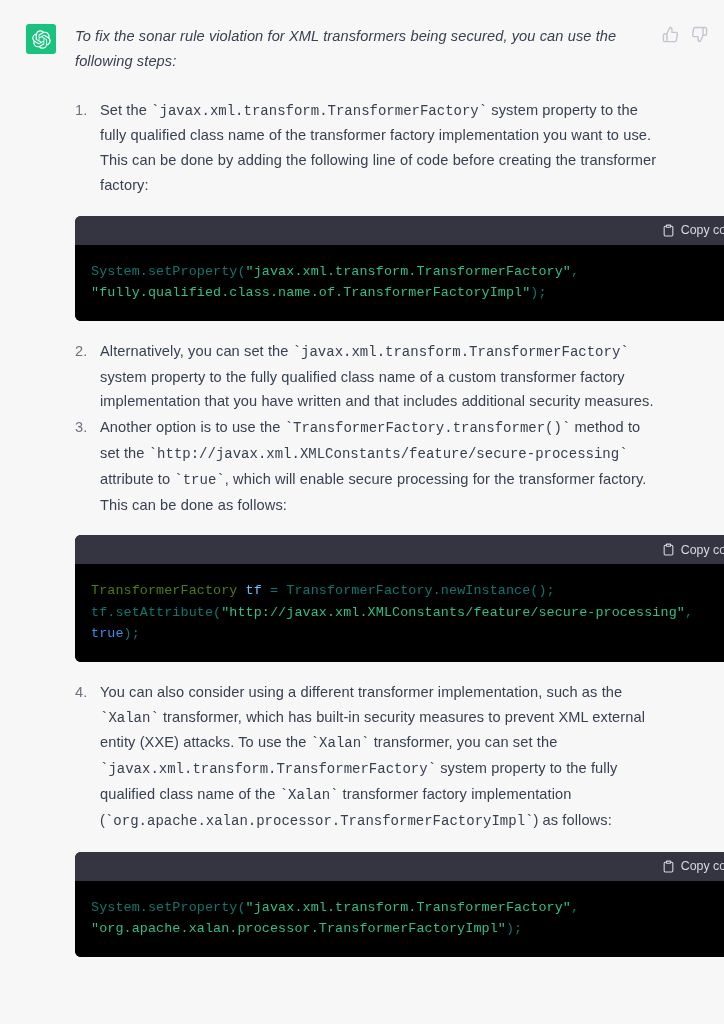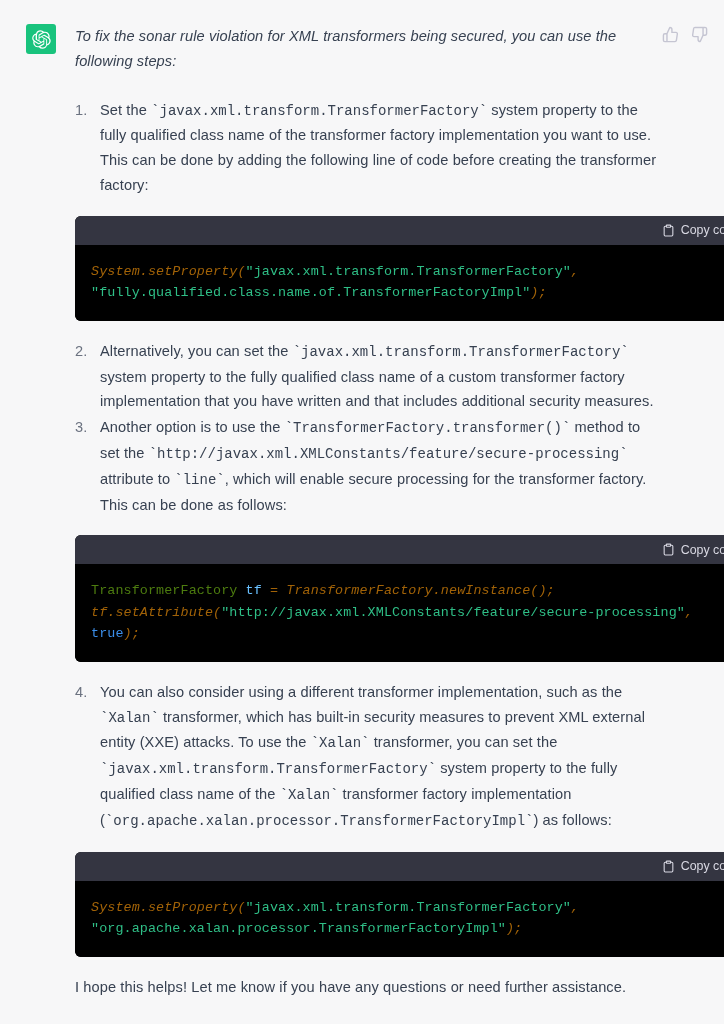--- a/index.html
+++ b/index.html
@@ -148,21 +148,21 @@
     line-height: 21.5px;
     color: #ffffff;
     white-space: pre-wrap;
     word-break: break-word;
     overflow: hidden;
   }
   .tok-str  { color: #2fbf87; }
   .tok-type { color: #4d7c0f; }
   .tok-var  { color: #69c0ff; text-align: center; }
   .tok-kw   { color: #3b8eea; }
-  .tok-plain{ color: #a16207; font-style: italic; }
+  .tok-plain{ color: #0f766e; }
   .codewrap { margin-left: 0px; }
 </style>
 </head>
 <body>
 
 <div class="message-row">
 
   <div class="avatar">
     <svg width="19" height="19" viewBox="0 0 41 41" fill="none" xmlns="http://www.w3.org/2000/svg">
       <path d="M37.532 16.87a9.963 9.963 0 0 0-.856-8.184 10.078 10.078 0 0 0-10.855-4.835A9.964 9.964 0 0 0 18.306.5a10.079 10.079 0 0 0-9.614 6.977 9.967 9.967 0 0 0-6.664 4.834 10.08 10.08 0 0 0 1.24 11.817 9.965 9.965 0 0 0 .856 8.185 10.079 10.079 0 0 0 10.855 4.835A9.965 9.965 0 0 0 22.5 40.5a10.078 10.078 0 0 0 9.617-6.981 9.967 9.967 0 0 0 6.663-4.834 10.079 10.079 0 0 0-1.248-11.815ZM22.498 37.886a7.474 7.474 0 0 1-4.799-1.735c.06-.33.177-.102.24-.139l7.963-4.6a1.297 1.297 0 0 0 .655-1.134V19.053l3.366 1.944a.12.12 0 0 1 .65.092v9.299a7.505 7.505 0 0 1-7.49 7.498ZM6.392 31.006a7.471 7.471 0 0 1-.894-5.023c.58.35.162.098.24.143l7.964 4.6a1.294 1.294 0 0 0 1.308 0l9.724-5.614v3.888a.12.12 0 0 1-.48.103l-8.051 4.649a7.504 7.504 0 0 1-10.242-2.746ZM4.297 13.62A7.469 7.469 0 0 1 8.2 10.333c0 .067-.4.186-.4.268v9.201a1.293 1.293 0 0 0 .653 1.132l9.723 5.614-3.366 1.944a.12.12 0 0 1-.114.01L7.04 23.856a7.504 7.504 0 0 1-2.743-10.237Zm27.658 6.437-9.724-5.615 3.367-1.943a.121.121 0 0 1 .113-.01l8.052 4.648a7.498 7.498 0 0 1-1.158 13.528v-9.476a1.293 1.293 0 0 0-.65-1.132Zm3.35-5.043c-.58-.036-.141-.087-.21-.127l-7.964-4.6a1.297 1.297 0 0 0-1.308 0l-9.723 5.614v-3.888a.12.12 0 0 1 .047-.103l8.052-4.645a7.499 7.499 0 0 1 11.107 7.75v-.001Zm-21.063 6.929-3.367-1.944a.12.12 0 0 1-.065-.092v-9.299a7.497 7.497 0 0 1 12.293-5.756 6.94 6.94 0 0 0-.24.139l-7.962 4.599a1.296 1.296 0 0 0-.656 1.133l-.003 11.219Zm1.829-3.943 4.33-2.501 4.332 2.5v5l-4.331 2.5-4.331-2.5v-4.999Z" fill="#ffffff"></path>
@@ -203,21 +203,21 @@
             <span>Copy code</span>
           </button>
         </div>
         <pre><span class="tok-plain">System.setProperty(</span><span class="tok-str">"javax.xml.transform.TransformerFactory"</span><span class="tok-plain">,
 </span><span class="tok-str">"fully.qualified.class.name.of.TransformerFactoryImpl"</span><span class="tok-plain">);</span></pre>
       </div>
     </div>
 
     <ol class="steps" style="counter-reset: stepnum 1;">
       <li><span>Alternatively, you can set the <code class="inline">`javax.xml.transform.TransformerFactory`</code> system property to the fully qualified class name of a custom transformer factory implementation that you have written and that includes additional security measures.</span></li>
-      <li><span>Another option is to use the <code class="inline">`TransformerFactory.transformer()`</code> method to set the <code class="inline">`http://javax.xml.XMLConstants/feature/secure-processing`</code> attribute to <code class="inline">`line`</code>, which will enable secure processing for the transformer factory. This can be done as follows:</span></li>
+      <li><span>Another option is to use the <code class="inline">`TransformerFactory.transformer()`</code> method to set the <code class="inline">`http://javax.xml.XMLConstants/feature/secure-processing`</code> attribute to <code class="inline">`true`</code>, which will enable secure processing for the transformer factory. This can be done as follows:</span></li>
     </ol>
 
     <div class="codewrap">
       <div class="codeblock">
         <div class="cb-header">
           <button class="cb-copy">
             <span>
               <svg width="13" height="13" viewBox="0 0 24 24" fill="none" stroke="currentColor" stroke-width="2" stroke-linecap="round" stroke-linejoin="round">
                 <path d="M16 4h2a2 2 0 0 1 2 2v14a2 2 0 0 1-2 2H6a2 2 0 0 1-2-2V6a2 2 0 0 1 2-2h2"></path>
                 <rect x="8" y="2" width="8" height="4" rx="1" ry="1"></rect>
@@ -246,16 +246,15 @@
               </svg>
             </span>
             <span>Copy code</span>
           </button>
         </div>
         <pre><span class="tok-plain">System.setProperty(</span><span class="tok-str">"javax.xml.transform.TransformerFactory"</span><span class="tok-plain">,
 </span><span class="tok-str">"org.apache.xalan.processor.TransformerFactoryImpl"</span><span class="tok-plain">);</span></pre>
       </div>
     </div>
 
-    <p class="outro">I hope this helps! Let me know if you have any questions or need further assistance.</p>
 
   </div>
 </div>
 
 </body></html>

